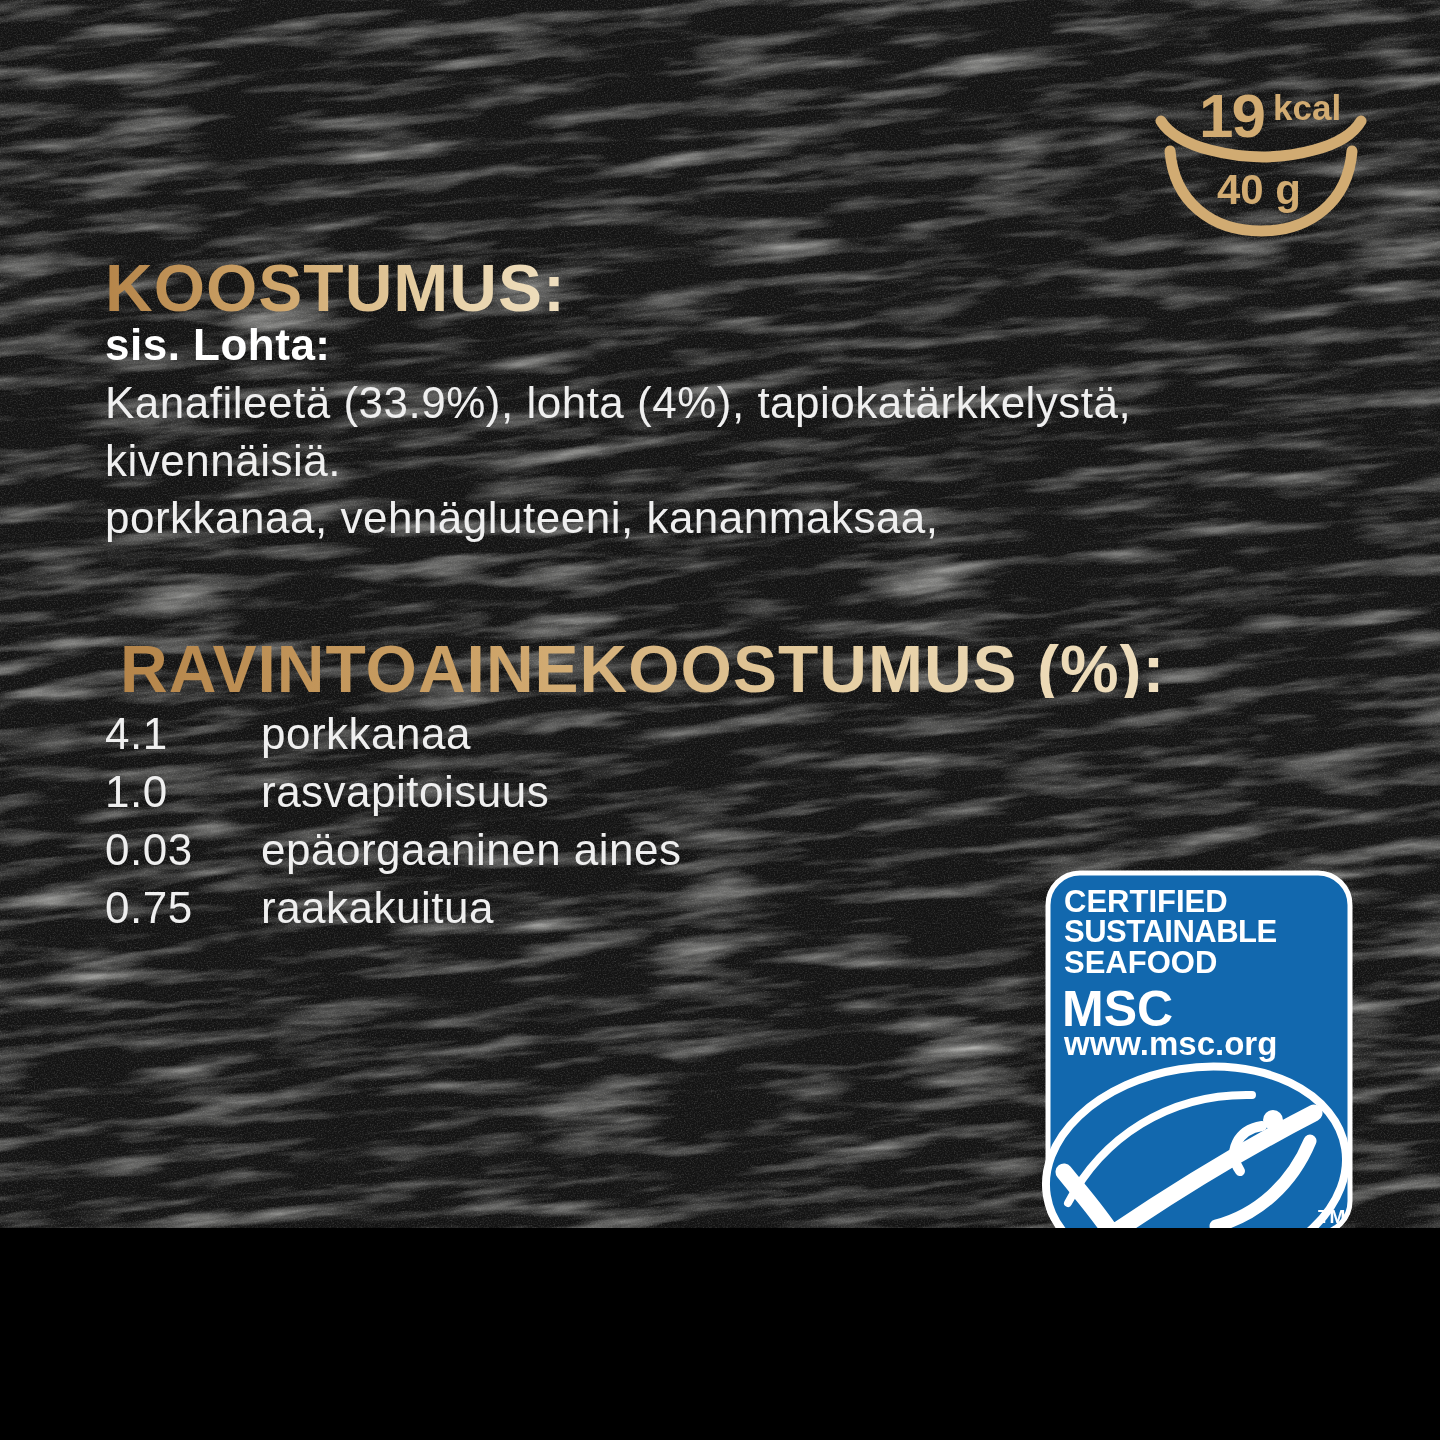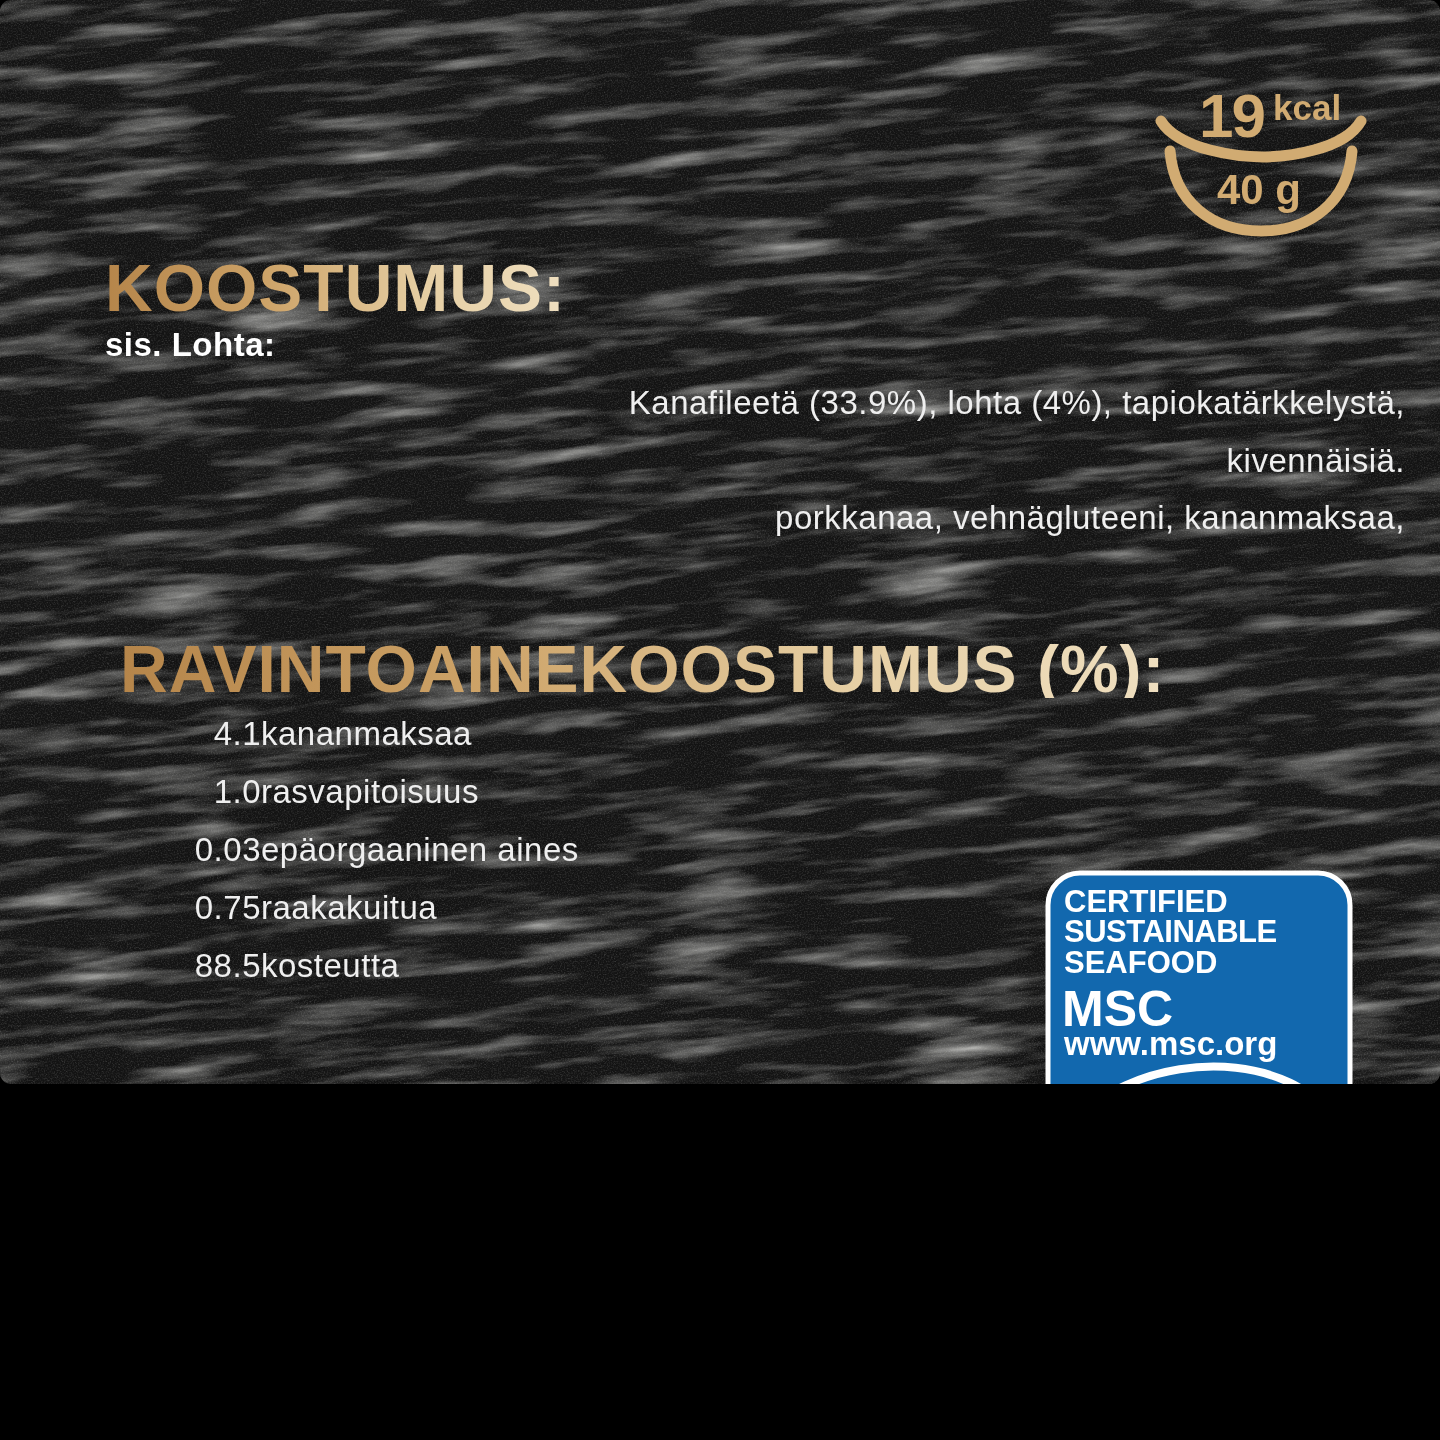--- a/index.html
+++ b/index.html
@@ -1,31 +1,31 @@
 <!DOCTYPE html>
 <html><head>
 <meta charset="utf-8">
 <style>
   html,body{margin:0;padding:0;background:#000;}
-  .canvas{position:relative;width:1440px;height:1084px;overflow:hidden;
-          font-family:"Liberation Sans","DejaVu Sans",sans-serif;border-radius:11px;}
+  .canvas{position:relative;width:1440px;height:1228px;overflow:hidden;
+          font-family:"Liberation Sans","DejaVu Sans",sans-serif;}
   .bg-svg{position:absolute;left:0;top:0;width:1440px;height:1440px;display:block;}
   .abs-svg{position:absolute;display:block;}
 
   .gold-heading{
     position:absolute;left:105px;
     font-size:66px;font-weight:bold;letter-spacing:1px;line-height:58px;
     background:linear-gradient(90deg,#b5854a 0%,#cda368 35%,#e6cfa4 70%,#efdfc0 100%);
     -webkit-background-clip:text;background-clip:text;color:transparent;
     white-space:nowrap;
   }
   #heading-composition{top:215px;}
   #heading-nutrition{top:596px;margin-left:15px;}
 
-  .body-text{color:#efefef;font-size:33px;font-weight:300;letter-spacing:0.5px;text-align:right;}
+  .body-text{color:#efefef;font-size:44px;font-weight:300;letter-spacing:0.5px;}
   #sub-lohta{position:absolute;left:105px;top:316px;font-weight:bold;color:#ffffff;line-height:58px;}
   #ingredients{position:absolute;left:105px;top:374px;line-height:57.5px;width:1300px;}
 
   #nutri-table{position:absolute;left:105px;top:705px;}
   .nrow{display:flex;line-height:58px;}
   .nval{width:156px;flex:0 0 156px;}
   .nlab{white-space:nowrap;}
 
   .msc-cert{font-family:"Liberation Sans",sans-serif;font-weight:bold;fill:#ffffff;}
 </style>
@@ -69,37 +69,33 @@
     <div>Kanafileetä (33.9%), lohta (4%), tapiokatärkkelystä,</div>
     <div>kivennäisiä.</div>
     <div>porkkanaa, vehnägluteeni, kananmaksaa,</div>
   </div>
 
   <h1 class="gold-heading" id="heading-nutrition">RAVINTOAINEKOOSTUMUS (%):</h1>
 
   <div class="body-text" id="nutri-table">
     <div class="nrow">
       <span class="nval">4.1</span>
-      <span class="nlab">kananmaksaa</span>
+      <span class="nlab">porkkanaa</span>
     </div>
     <div class="nrow">
       <span class="nval">1.0</span>
       <span class="nlab">rasvapitoisuus</span>
     </div>
     <div class="nrow">
       <span class="nval">0.03</span>
       <span class="nlab">epäorgaaninen aines</span>
     </div>
     <div class="nrow">
       <span class="nval">0.75</span>
       <span class="nlab">raakakuitua</span>
-    </div>
-    <div class="nrow">
-      <span class="nval">88.5</span>
-      <span class="nlab">kosteutta</span>
     </div>
   </div>
 
   <svg class="abs-svg" style="left:1020px;top:850px" width="360" height="440" viewBox="1020 850 360 440">
     <rect x="1048" y="873" width="302" height="360" rx="32" fill="#1268ae" stroke="#ffffff" stroke-width="5"></rect>
     <text class="msc-cert" x="1064" y="912" font-size="31">CERTIFIED</text>
     <text class="msc-cert" x="1064" y="942" font-size="31" letter-spacing="-0.5">SUSTAINABLE</text>
     <text class="msc-cert" x="1064" y="973" font-size="31">SEAFOOD</text>
     <text class="msc-cert" x="1062" y="1026" font-size="50">MSC</text>
     <text class="msc-cert" x="1064" y="1055" font-size="33">www.msc.org</text>

